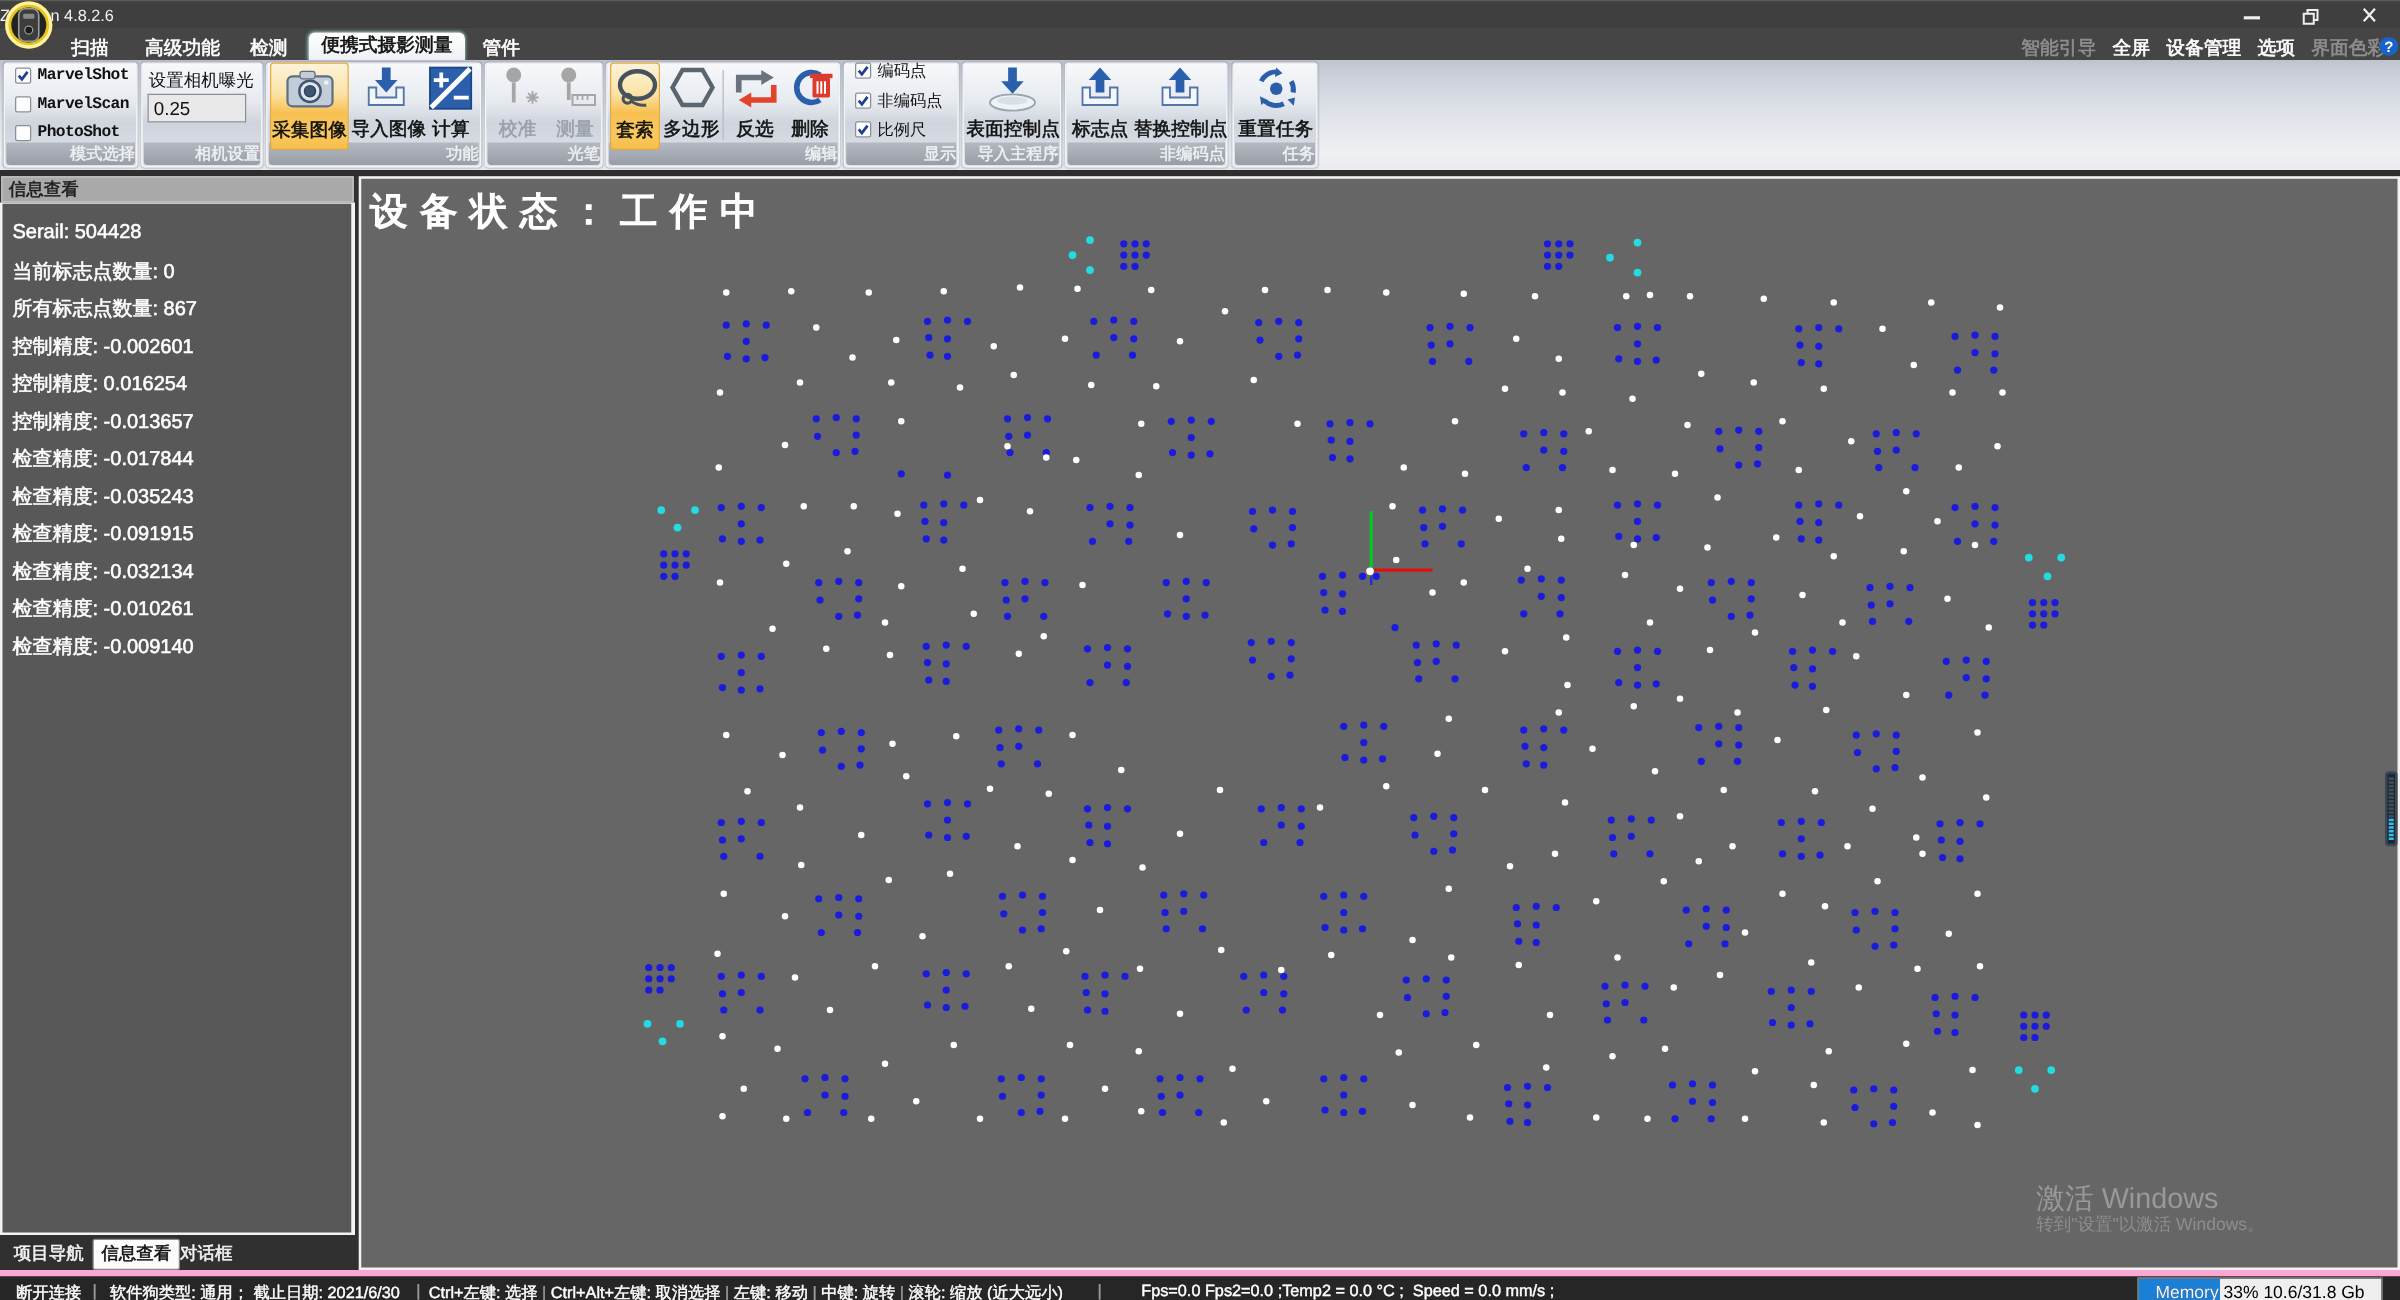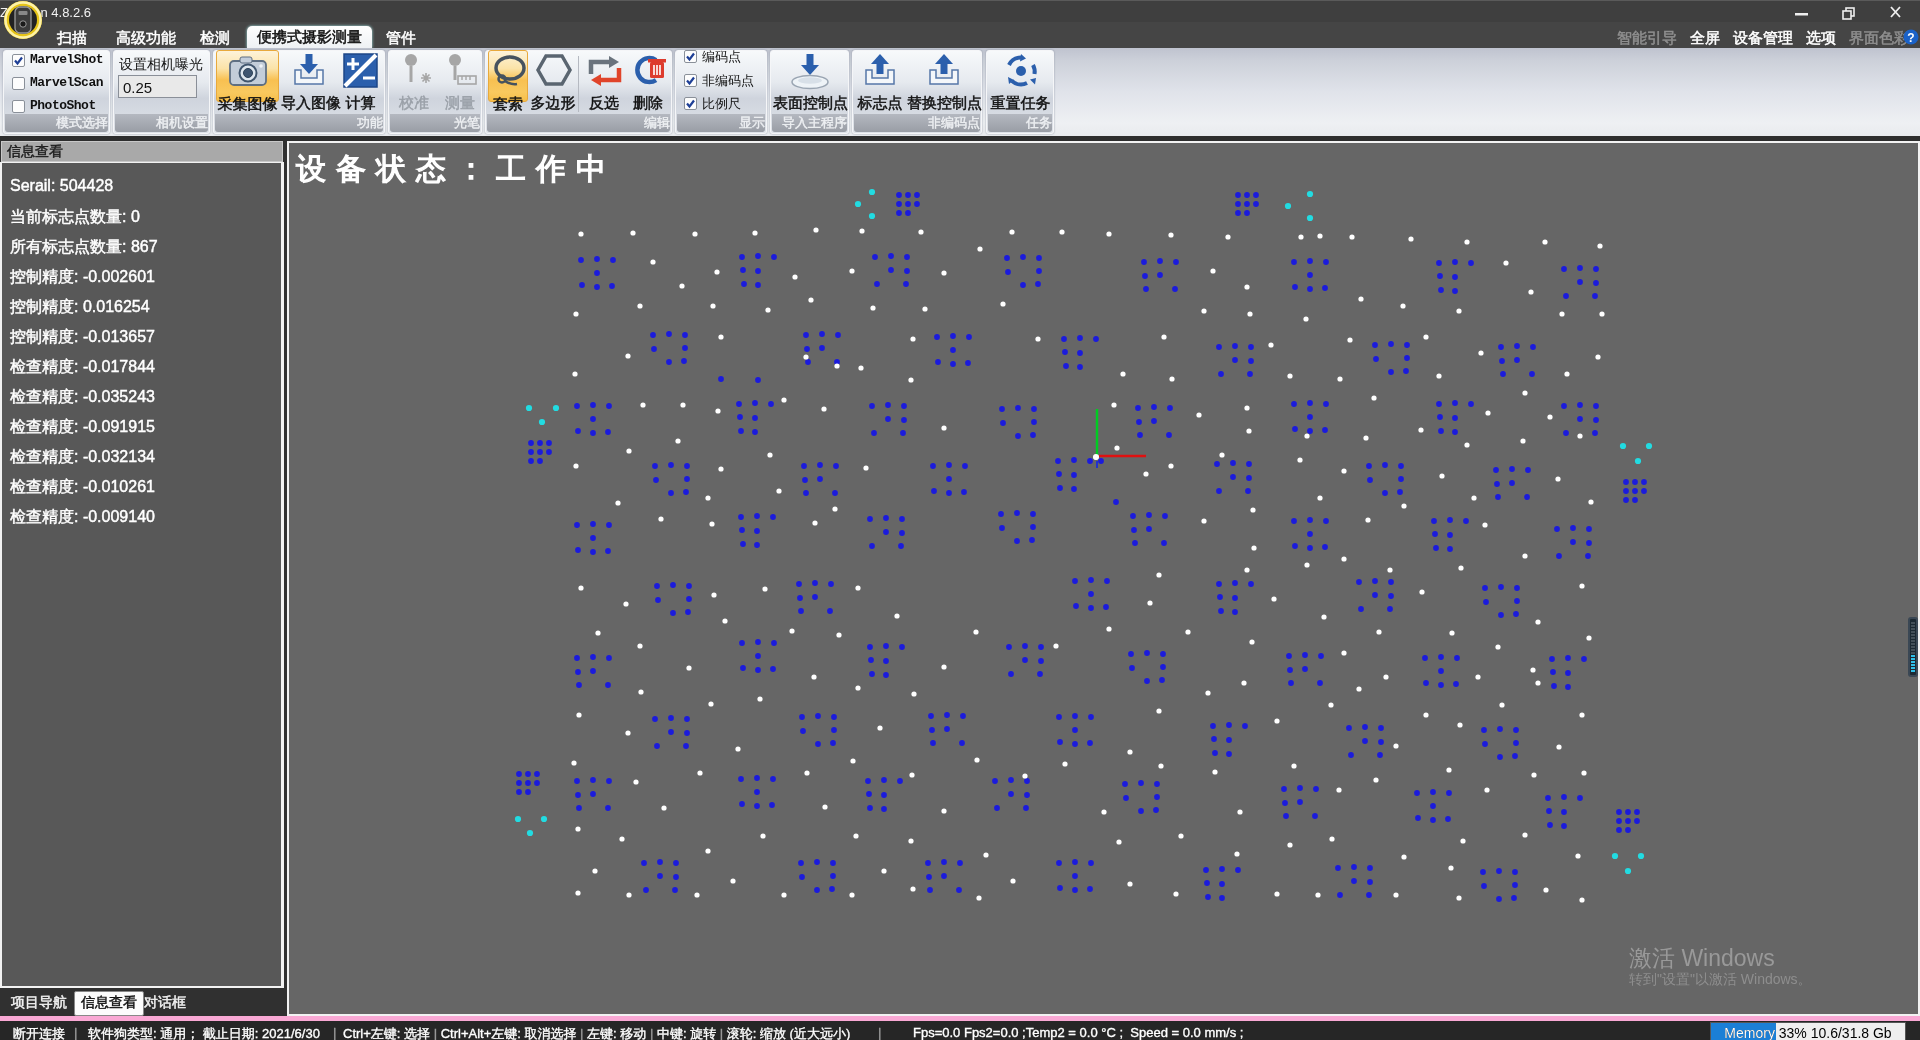--- a/index.html
+++ b/index.html
@@ -15,21 +15,21 @@
 #ribbon{position:absolute;left:0;top:48px;width:1920px;height:88px;
   background:linear-gradient(#bfc3cf,#cdd1da 15%,#e0e3ea 50%,#eef0f3 85%,#e9ebee)}
 .grp{position:absolute;top:2px;height:84px;border-radius:3px;border:1px solid #f5f6f8;
   background:linear-gradient(#f7f9fb,#e6eaef 38%,#cfd4dd 58%,#dfe3e9);box-shadow:0 0 2px #8d94a2}
 .glabel{position:absolute;left:1px;right:1px;bottom:1px;height:18px;border-radius:0 0 3px 3px;
   background:linear-gradient(#b4b8c0,#999da5);color:#eef0f3;font-size:13px;text-align:right;line-height:18px;-webkit-text-stroke:0.4px currentColor}
 .cbrow{position:absolute;font-size:13px;color:#111;font-family:"Liberation Mono",monospace;font-weight:bold;letter-spacing:-0.5px}
 .cbzh{position:absolute;font-size:13px;color:#111;font-family:Liberation Mono, monospace}
 .cbox{position:absolute;width:13px;height:13px;background:#fdfdfd;border:1px solid #8a9099;border-radius:2px}
 .btntext{position:absolute;width:100%;text-align:center;top:44px;font-size:15px;color:#111;letter-spacing:0px;white-space:nowrap;-webkit-text-stroke:0.45px currentColor}
-.rbtn{position:absolute;top:2px;height:52px}
+.rbtn{position:absolute;top:2px;height:70px}
 .orange{background:linear-gradient(#fdf3da,#fbe3a8 35%,#f8c051 58%,#f9c95f 82%,#f7bf4a);border:1px solid #e8a93c;border-radius:3px}
 .dis-t{color:#9aa0a8}
 #darkstrip{position:absolute;left:0;top:136px;width:1920px;height:5px;background:#2e2e2e}
 #lpanel{position:absolute;left:0;top:141px;width:284px;height:847px}
 #lphead{position:absolute;left:1px;top:0;right:1px;height:21px;background:#a9a9a9;border:1px solid #c8c8c8;
   color:#1d1d1d;font-size:14px;line-height:19px;padding-left:5px;-webkit-text-stroke:0.45px currentColor}
 #lpbody{position:absolute;left:0px;top:21px;width:284px;bottom:0;background:#585858;
   border:2px solid #f2f2f2;border-right:3px solid #f2f2f2;border-top:1px solid #f2f2f2}
 .pline{position:absolute;left:10px;color:#fff;font-size:16px;white-space:nowrap;-webkit-text-stroke:0.45px #fff}
 #ltabs{position:absolute;left:0;top:988px;width:287px;height:28px;background:#303030}

